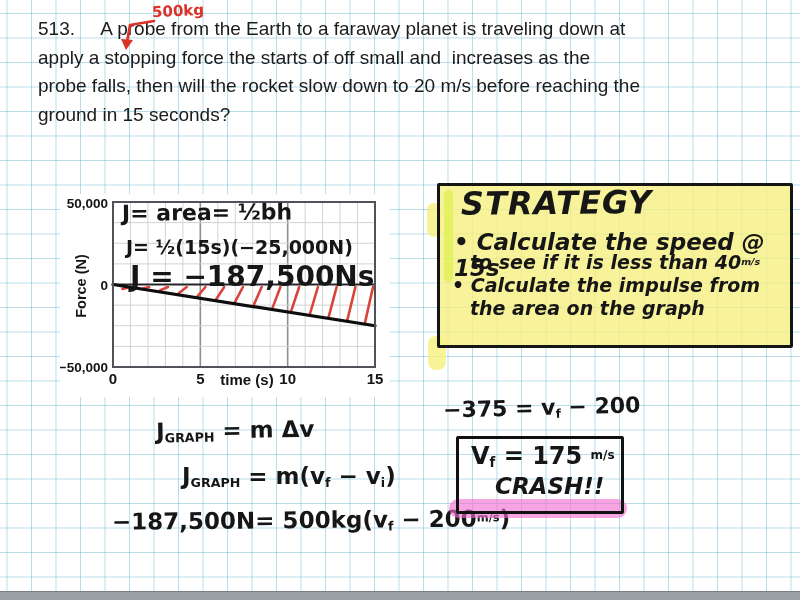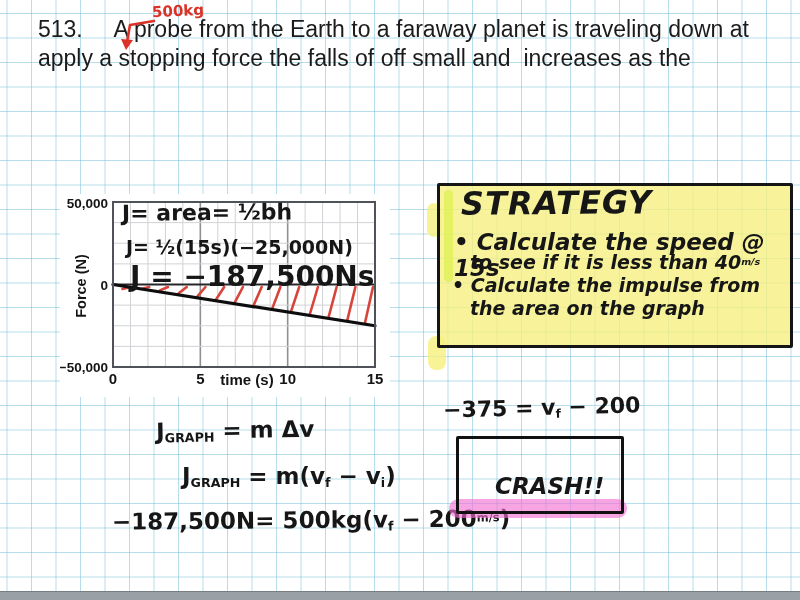--- a/index.html
+++ b/index.html
@@ -8,21 +8,21 @@
     background-color:#ffffff;
     background-image:
       linear-gradient(to right, rgba(122,193,218,0.55) 1px, transparent 1px),
       linear-gradient(to bottom, rgba(122,193,218,0.55) 1px, transparent 1px);
     background-size:24.5px 24.5px;
     background-position:6.5px 13px;
     font-family:"Liberation Sans", sans-serif;
   }
   .bottom-strip{position:absolute;left:0;top:591px;width:800px;height:9px;background:#99a0a6;border-top:1px solid #767d83;}
   
-  .problem{position:absolute;left:38px;top:15px;width:730px;font-size:23px;line-height:28.5px;color:#1b1b1b;}
+  .problem{position:absolute;left:38px;top:15px;width:730px;font-size:19px;line-height:28.5px;color:#1b1b1b;}
   .problem div{white-space:pre;}
   
   .mass-note{position:absolute;left:152px;top:2px;font-size:15px;font-weight:700;color:#da3227;font-family:"DejaVu Sans",sans-serif;transform:rotate(-3deg);}
   .mass-arrow{position:absolute;left:112px;top:10px;}
   
   .graph-panel{position:absolute;left:60px;top:194px;width:330px;height:203px;background:#ffffff;}
   .hw{font-family:"DejaVu Sans",sans-serif;color:#161616;font-weight:600;}
   .gw1{position:absolute;left:62px;top:6px;font-size:22px;transform:rotate(-0.5deg);}
   .gw2{position:absolute;left:66px;top:42px;font-size:19px;text-align:center;}
   .gw3{position:absolute;left:70px;top:66px;font-size:28px;}
@@ -49,21 +49,23 @@
   .sub{font-size:0.55em;vertical-align:-0.25em;}
   .unit{font-size:0.5em;vertical-align:0.45em;}
 </style>
 </head>
 <body>
 
 <div class="page">
 
   <div class="problem">
     <div>513.     A probe from the Earth to a faraway planet is traveling down at</div>
-    <div>apply a stopping force the falls of off small and  increases as the</div>
+    <div>apply a stopping force the starts of off small and  increases as the</div>
+    <div>probe falls, then will the rocket slow down to 20 m/s before reaching the</div>
+    <div>ground in 15 seconds?</div>
   </div>
 
   <div class="mass-note">500kg</div>
   <svg class="mass-arrow" width="50" height="42">
     <polyline points="42,11 18,15 15,32" fill="none" stroke="#da3227" stroke-width="2.6" stroke-linecap="round" stroke-linejoin="round"></polyline>
     <polygon points="9,29 21,30 14,40" fill="#da3227"></polygon>
   </svg>
 
   <div class="graph-panel">
     <svg id="chart-svg" width="330" height="203" viewBox="0 0 330 203">
@@ -138,17 +140,20 @@
   </div>
   <div class="hw w3">
     <span>−187,500N= 500kg(v</span><span class="sub">f</span><span> − 200</span><span class="unit">m/s</span><span>)</span>
   </div>
 
   <div class="hw r-line">
     <span>−375 = v</span><span class="sub">f</span><span> − 200</span>
   </div>
   <div class="pink-bar"></div>
   <div class="result-box">
+    <div class="hw r-ans">
+      <span>V</span><span class="sub">f</span><span> = 175 </span><span class="unit">m/s</span>
+    </div>
     <div class="hw r-verdict">CRASH!!</div>
   </div>
 
   <div class="bottom-strip"></div>
 </div>
 
 </body></html>

